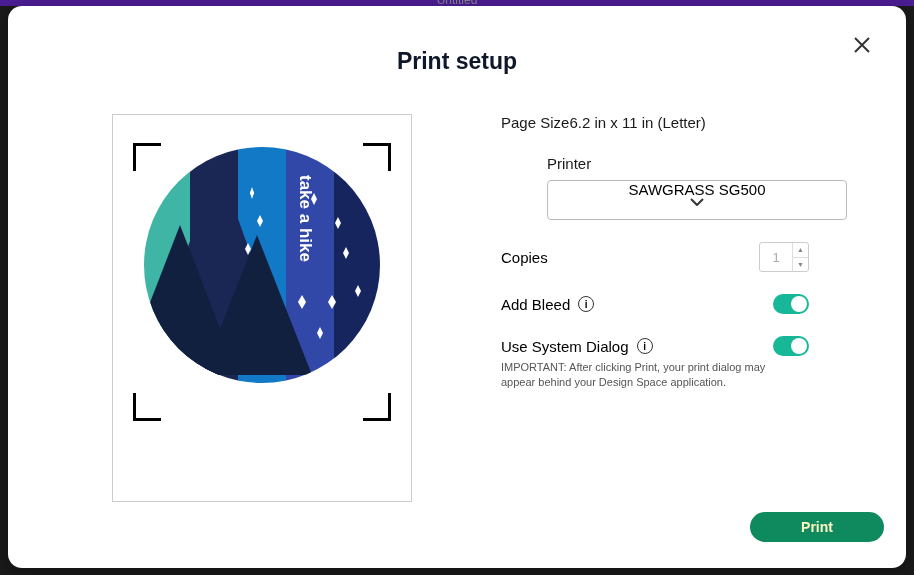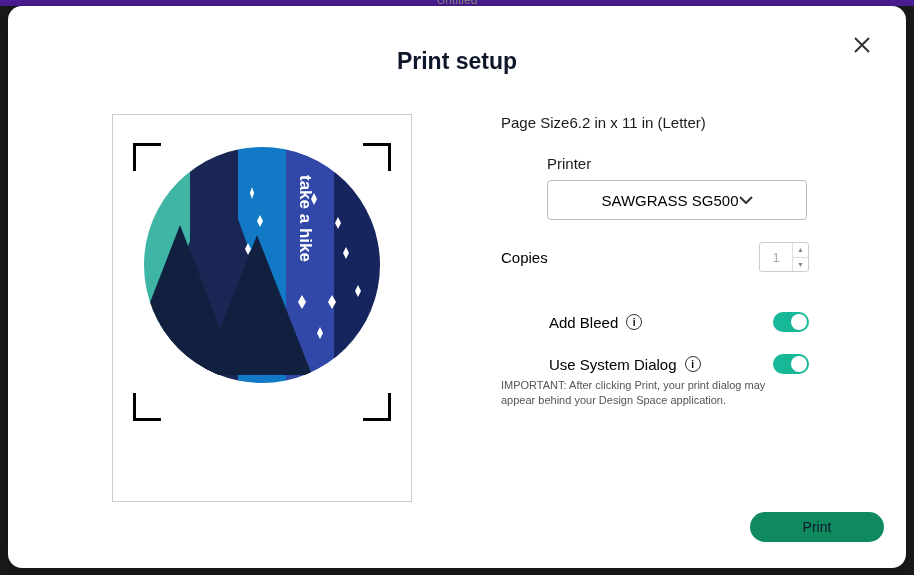--- a/index.html
+++ b/index.html
@@ -56,57 +56,57 @@
   }
   
   .row { display: flex; align-items: center; justify-content: flex-start; margin-bottom: 24px; font-size: 15px; color: #1a1a1a; }
   .row .label { font-weight: 400; }
   .row .value { color: #1a1a1a; }
   
   .field-block { margin-bottom: 22px; margin-left: 46px; }
   .field-label { font-size: 15px; color: #1a1a1a; margin-bottom: 8px; display: block; }
   
   .select-mock {
-    width: 260px; height: 40px; border: 1px solid #bbb; border-radius: 4px;
-    display: flex; align-items: center; padding: 0 14px; justify-content: center;
-    font-size: 15px; cursor: pointer; background: #fff;
+    width: 300px; height: 40px; border: 1px solid #bbb; border-radius: 4px;
+    display: flex; align-items: center; padding: 0 14px; justify-content: flex-start;
+    font-size: 15px; cursor: pointer; background: #fff; flex-direction: column;
   }
   .select-mock svg { stroke: #333; stroke-width: 2; }
   
-  .copies-row { display: flex; align-items: center; justify-content: space-between; margin-bottom: 40px; }
+  .copies-row { display: flex; align-items: center; justify-content: space-between; margin-bottom: 22px; }
   .copies-label { font-size: 15px; }
   .stepper {
     width: 50px; height: 30px; border: 1px solid #ccc; border-radius: 3px;
     display: flex; align-items: stretch; background: #fff;
   }
   .stepper-val { flex: 1; display: flex; align-items: center; justify-content: center; font-size: 13px; color: #aaa; }
   .stepper-arrows { width: 16px; display: flex; flex-direction: column; border-left: 1px solid #ddd; }
   .stepper-arrows div { flex: 1; display: flex; align-items: center; justify-content: center; font-size: 7px; color: #888; cursor: pointer; }
   .stepper-arrows div:first-child { border-bottom: 1px solid #ddd; }
   
-  .toggle-row { display: flex; align-items: center; justify-content: space-between; margin-bottom: 22px; margin-left: 48px; }
+  .toggle-row { display: flex; align-items: center; justify-content: space-between; margin-bottom: 22px; }
   .toggle-label-wrap { display: flex; align-items: center; gap: 8px; font-size: 15px; }
   .info-icon { width: 16px; height: 16px; border: 1.5px solid #333; border-radius: 50%; display: flex; align-items: center; justify-content: center; font-size: 10px; font-weight: 600; cursor: pointer; }
   
   .toggle {
     width: 36px; height: 20px; background: #17b897; border-radius: 12px;
     position: relative; cursor: pointer;
   }
   .toggle::after {
     content: ''; position: absolute; right: 2px; top: 2px;
     width: 16px; height: 16px; background: #fff; border-radius: 50%;
   }
   
   .note { font-size: 11px; color: #555; line-height: 1.4; margin-top: -14px; max-width: 290px; }
   
   .print-btn {
     position: absolute; bottom: 26px; right: 22px;
-    width: 134px; height: 30px; background: #0f8a5f; color: #0f172a;
+    width: 134px; height: 30px; background: #0f8a5f; color: #fef9c3;
     border-radius: 16px; display: flex; align-items: center; justify-content: center;
-    font-size: 14px; cursor: pointer; font-weight: 400;
+    font-size: 14px; cursor: pointer; font-weight: 700;
   }
 </style>
 </head>
 <body>
 
 <div class="app-bg">
   <div class="app-title-bar">
     <span>Untitled</span>
   </div>
 </div>

